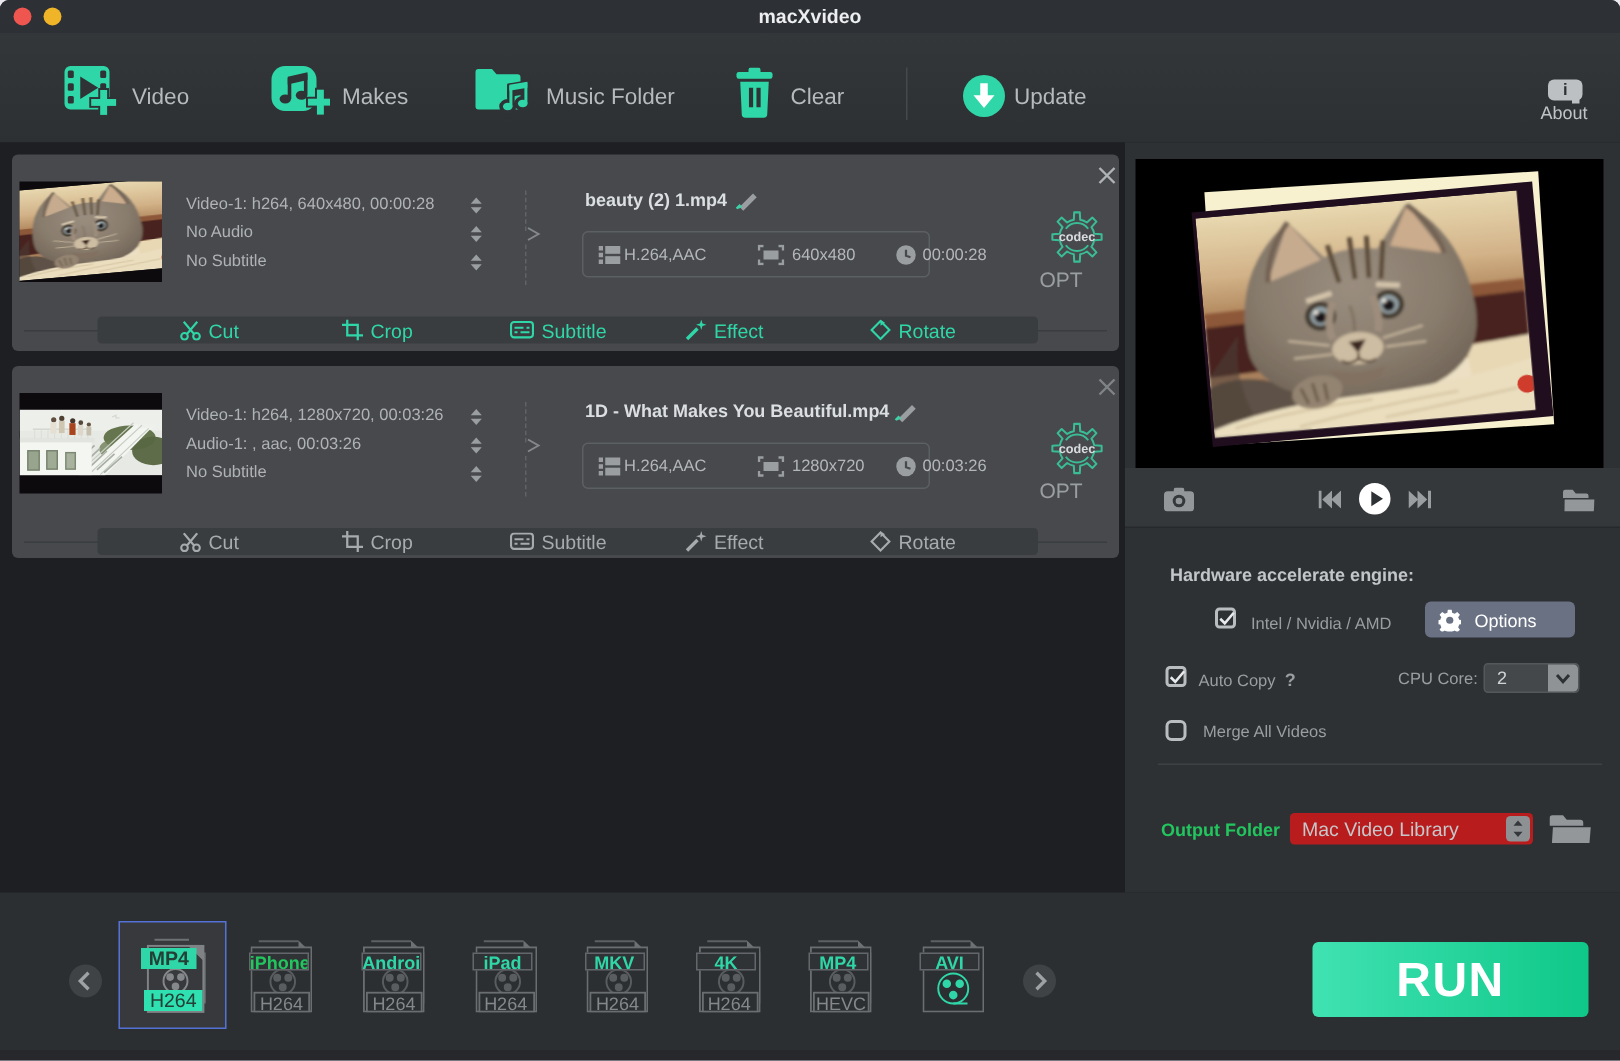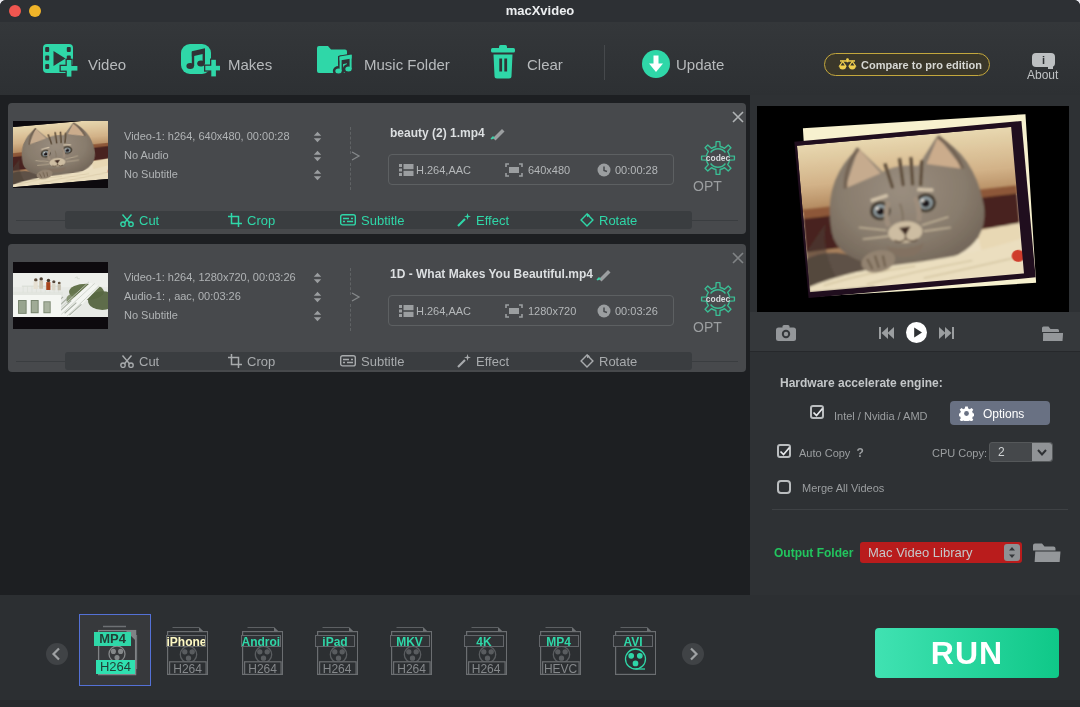--- a/index.html
+++ b/index.html
@@ -14,21 +14,21 @@
   #toolbar{position:absolute;left:0;top:22px;width:1080px;height:73px;
            background:linear-gradient(#34373a,#2d3033);}
   .tbicon{position:absolute;top:44px;}
   .tblabel{position:absolute;top:34px;color:#b7babc;font-size:15px;}
   #listarea{position:absolute;left:0;top:95px;width:750px;height:500px;background:#1d1f22;}
   .row{position:absolute;left:8px;width:738px;height:131px;background:#47494c;border-radius:4px;}
   .thumb{position:absolute;left:5px;top:18px;width:95px;height:67px;background:#0d0a0e;overflow:hidden;}
   .vline{color:#b0b3b5;font-size:11px;position:absolute;left:116px;white-space:nowrap;}
   .sorter{position:absolute;left:305px;width:9px;height:12px;}
   .vtitle{position:absolute;left:382px;top:23px;color:#dcdfe1;font-size:12px;font-weight:bold;white-space:nowrap;}
-  .infobox{position:absolute;left:380px;top:51px;width:286px;height:31px;border:1px solid #5d6062;
+  .infobox{position:absolute;left:380px;top:51px;width:232px;height:31px;border:1px solid #5d6062;
            border-radius:4px;color:#b4b7b9;font-size:11px;}
   .codec{position:absolute;left:685px;top:33px;width:50px;}
   .rowx{position:absolute;left:723px;top:7px;width:14px;height:14px;}
   .strip{position:absolute;left:57px;top:108px;width:627px;height:18px;background:#3a3d40;border-radius:3px;}
   .sline{position:absolute;left:8px;top:117px;width:722px;height:1px;background:#3a3d40;}
   .stritem{position:absolute;top:0;height:18px;display:flex;align-items:center;gap:5px;font-size:13px;}
   #rightpanel{position:absolute;left:750px;top:95px;width:330px;height:500px;background:#2e3134;}
   #preview{position:absolute;left:7px;top:11px;width:312px;height:206px;background:#000;overflow:hidden;}
   #ctrlbar{position:absolute;left:0;top:217px;width:330px;height:40px;background:#35383b;border-bottom:1px solid #26282b;}
   #bottombar{position:absolute;left:0;top:595px;width:1080px;height:112px;background:#2c2f32;}
@@ -215,34 +215,20 @@
   <div class="tblabel" style="left:527px">Clear</div>
   <div class="abs" style="left:604px;top:23px;width:1px;height:35px;background:#46494c"></div>
 
   <svg class="tbicon" style="left:641px;top:27px" width="30" height="30" viewBox="0 0 30 30">
     <circle cx="15" cy="15" r="14" fill="#2fd7a8"></circle>
     <rect x="12.5" y="6.5" width="5" height="9" fill="#fff"></rect>
     <path d="M8 14.5 L22 14.5 L15 23 Z" fill="#fff"></path>
   </svg>
   <div class="tblabel" style="left:676px">Update</div>
 
-  <div class="abs" style="left:824px;top:31px;width:166px;height:23px;border:1.5px solid #c3a73d;border-radius:13px;background:#3a372a;">
-    <svg style="position:absolute;left:13px;top:4px" width="19" height="15" viewBox="0 0 19 15">
-      <g fill="#f0cf4e">
-      <rect x="2" y="2.2" width="15" height="1.5"></rect>
-      <rect x="8.7" y="0.8" width="1.6" height="3.5"></rect>
-      <circle cx="9.5" cy="1.5" r="1.3"></circle>
-      <path d="M4.7 3.5 L1.6 8 L7.8 8 Z" fill="none" stroke="#f0cf4e" stroke-width="1.2"></path>
-      <path d="M1.2 8 L8.2 8 A3.5 3.5 0 0 1 1.2 8 Z"></path>
-      <path d="M14.3 3.5 L11.2 8 L17.4 8 Z" fill="none" stroke="#f0cf4e" stroke-width="1.2"></path>
-      <path d="M10.8 8 L17.8 8 A3.5 3.5 0 0 1 10.8 8 Z"></path>
-      </g>
-    </svg>
-    <div style="position:absolute;left:36px;top:5px;color:#d6d7d3;font-size:11px;font-weight:bold;white-space:nowrap;">Compare to pro edition</div>
-  </div>
 
   <div class="abs" style="left:1032px;top:31px;width:23px;height:14px;background:#bdc0c2;border-radius:4px;color:#2e3134;text-align:center;font-size:11px;font-weight:bold;line-height:14px;">i</div>
   <div class="abs" style="left:1048px;top:43px;width:5px;height:4px;background:#bdc0c2;"></div>
   <div class="abs" style="left:1027px;top:46px;color:#c0c3c5;font-size:12px;">About</div>
 </div>
 <div id="listarea">
 
   <div class="row" style="top:8px">
     <div class="thumb">
           <div style="position:absolute;left:-4px;top:2px;width:102px;height:60px;transform:rotate(-5deg);overflow:hidden;">
@@ -465,21 +451,21 @@
   <svg style="position:absolute;left:209px;top:311px" width="15" height="15" viewBox="0 0 15 15">
         <path d="M6.2 0.5 h2.6 l0.3 2 a5.3 5.3 0 0 1 1.7 0.7 l1.7-1.2 1.8 1.8 -1.2 1.7 a5.3 5.3 0 0 1 0.7 1.7 l2 0.3 v2.6 l-2 0.3 a5.3 5.3 0 0 1-0.7 1.7 l1.2 1.7 -1.8 1.8 -1.7-1.2 a5.3 5.3 0 0 1-1.7 0.7 l-0.3 2 h-2.6 l-0.3-2 a5.3 5.3 0 0 1-1.7-0.7 l-1.7 1.2 -1.8-1.8 1.2-1.7 a5.3 5.3 0 0 1-0.7-1.7 l-2-0.3 v-2.6 l2-0.3 a5.3 5.3 0 0 1 0.7-1.7 l-1.2-1.7 1.8-1.8 1.7 1.2 a5.3 5.3 0 0 1 1.7-0.7 Z" fill="#fff"></path>
         <circle cx="7.5" cy="7.5" r="2.4" fill="#697183"></circle>
       </svg>
   <div style="position:absolute;left:233px;top:312px;color:#fff;font-size:12px;">Options</div>
   <div class="ck" style="left:27px;top:349px;"></div>
   <svg style="position:absolute;left:29px;top:351px" width="12" height="11" viewBox="0 0 12 11">
         <path d="M1.5 5.5 L4.5 8.5 L10.5 1.5" stroke="#e8eaec" stroke-width="1.7" fill="none"></path>
       </svg>
   <div style="position:absolute;left:49px;top:351px;color:#9b9ea0;font-size:11px;">Auto Copy&nbsp;&nbsp;<b style="font-size:12px">?</b></div>
-  <div style="position:absolute;left:182px;top:352px;color:#9b9ea0;font-size:11px;">CPU Copy:</div>
+  <div style="position:absolute;left:182px;top:352px;color:#9b9ea0;font-size:11px;">CPU Core:</div>
   <div style="position:absolute;left:239px;top:347px;width:64px;height:20px;background:#45484b;border-radius:3px;border:1px solid #55585a;">
     <span style="position:absolute;left:8px;top:2px;color:#d0d3d5;font-size:12px;">2</span>
     <div style="position:absolute;right:0;top:0;width:20px;height:18px;background:#909396;border-radius:0 3px 3px 0;">
           <svg width="20" height="18" viewBox="0 0 20 18">
             <path d="M6 7 L10 11.5 L14 7" stroke="#2e3134" stroke-width="2" fill="none"></path>
           </svg>
         </div>
   </div>
   <div class="ck" style="left:27px;top:385px;border-radius:4px;"></div>
   <div style="position:absolute;left:52px;top:387px;color:#9b9ea0;font-size:11px;">Merge All Videos</div>
@@ -536,21 +522,21 @@
  <rect x="0.6" y="13.6" width="40" height="42.8" fill="#2c2f32" stroke="#6b6e71" stroke-width="1.2"></rect>
  <g stroke="#5a5d60" stroke-width="1.3" fill="none">
           <circle cx="21.5" cy="36.5" r="8.2"></circle>
           <circle cx="17.8" cy="33.8" r="2" fill="#5a5d60"></circle>
           <circle cx="25.2" cy="33.8" r="2" fill="#5a5d60"></circle>
           <circle cx="21.5" cy="40.2" r="2" fill="#5a5d60"></circle>
           <path d="M21.5 44.7 h8"></path>
         </g>
  <rect x="2.6" y="43.8" width="36.5" height="12.6" fill="#2c2f32" stroke="#6b6e71" stroke-width="1.2"></rect>
 </svg>
-<div style="position:absolute;left:-1.5px;top:16.5px;width:40px;height:12px;background:#303336;border:1px solid #63666a;color:#fef9c3;font-weight:bold;font-size:12px;line-height:12px;text-align:center;overflow:hidden;">iPhone</div>
+<div style="position:absolute;left:-1.5px;top:16.5px;width:40px;height:12px;background:#303336;border:1px solid #63666a;color:#22c55e;font-weight:bold;font-size:12px;line-height:12px;text-align:center;overflow:hidden;">iPhone</div>
 <div style="position:absolute;left:2.6px;top:43.8px;width:36px;text-align:center;color:#85888b;font-size:12px;">H264</div>
 </div>
 <div style="position:absolute;left:242.0px;top:618px;width:41px;height:57px;">
 <svg style="position:absolute;left:0;top:0" width="41" height="57" viewBox="0 0 41 57">
  <path d="M5.5 9.5 H32 M40.5 17 V51" fill="none" stroke="#5d6063" stroke-width="1.2"></path>
  <path d="M32 9 L40.8 17.5 H32 Z" fill="#6e7174"></path>
  <rect x="0.6" y="13.6" width="40" height="42.8" fill="#2c2f32" stroke="#6b6e71" stroke-width="1.2"></rect>
  <g stroke="#5a5d60" stroke-width="1.3" fill="none">
           <circle cx="21.5" cy="36.5" r="8.2"></circle>
           <circle cx="17.8" cy="33.8" r="2" fill="#5a5d60"></circle>

